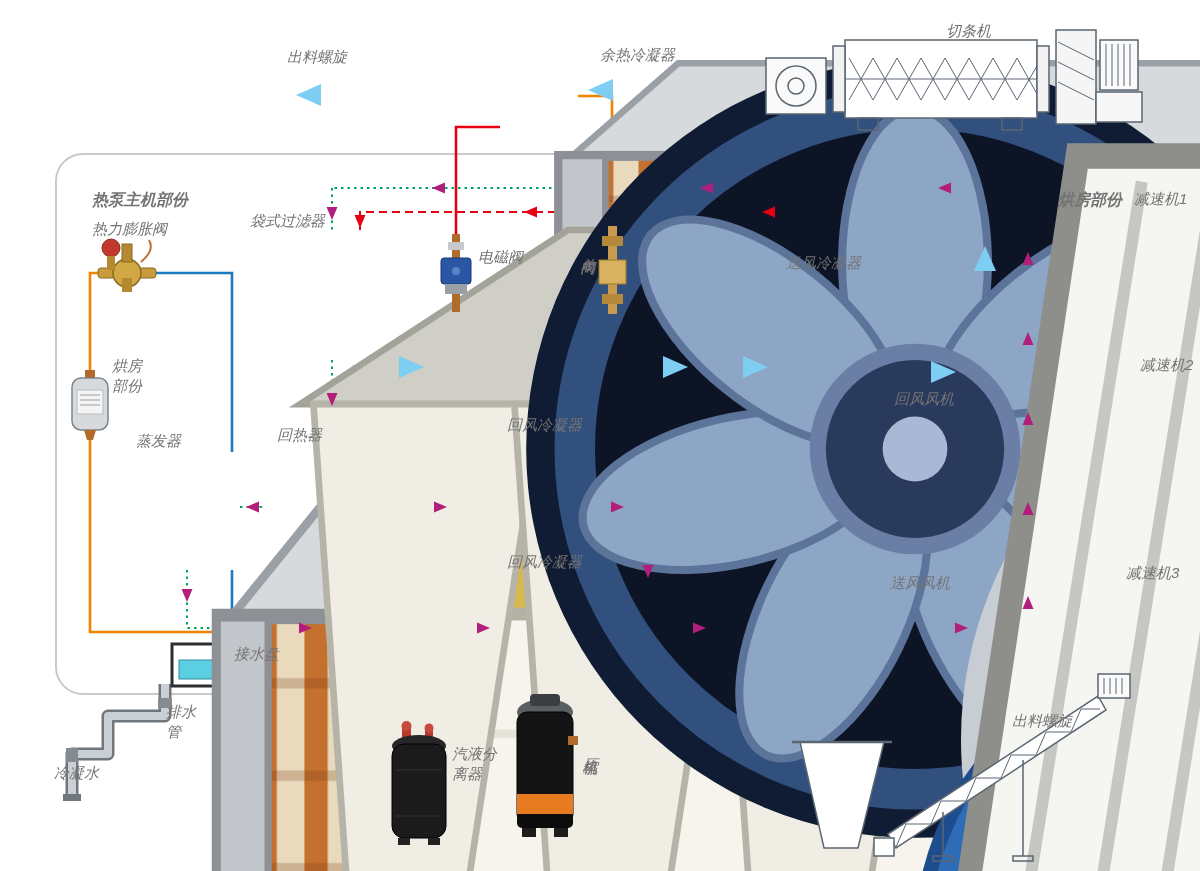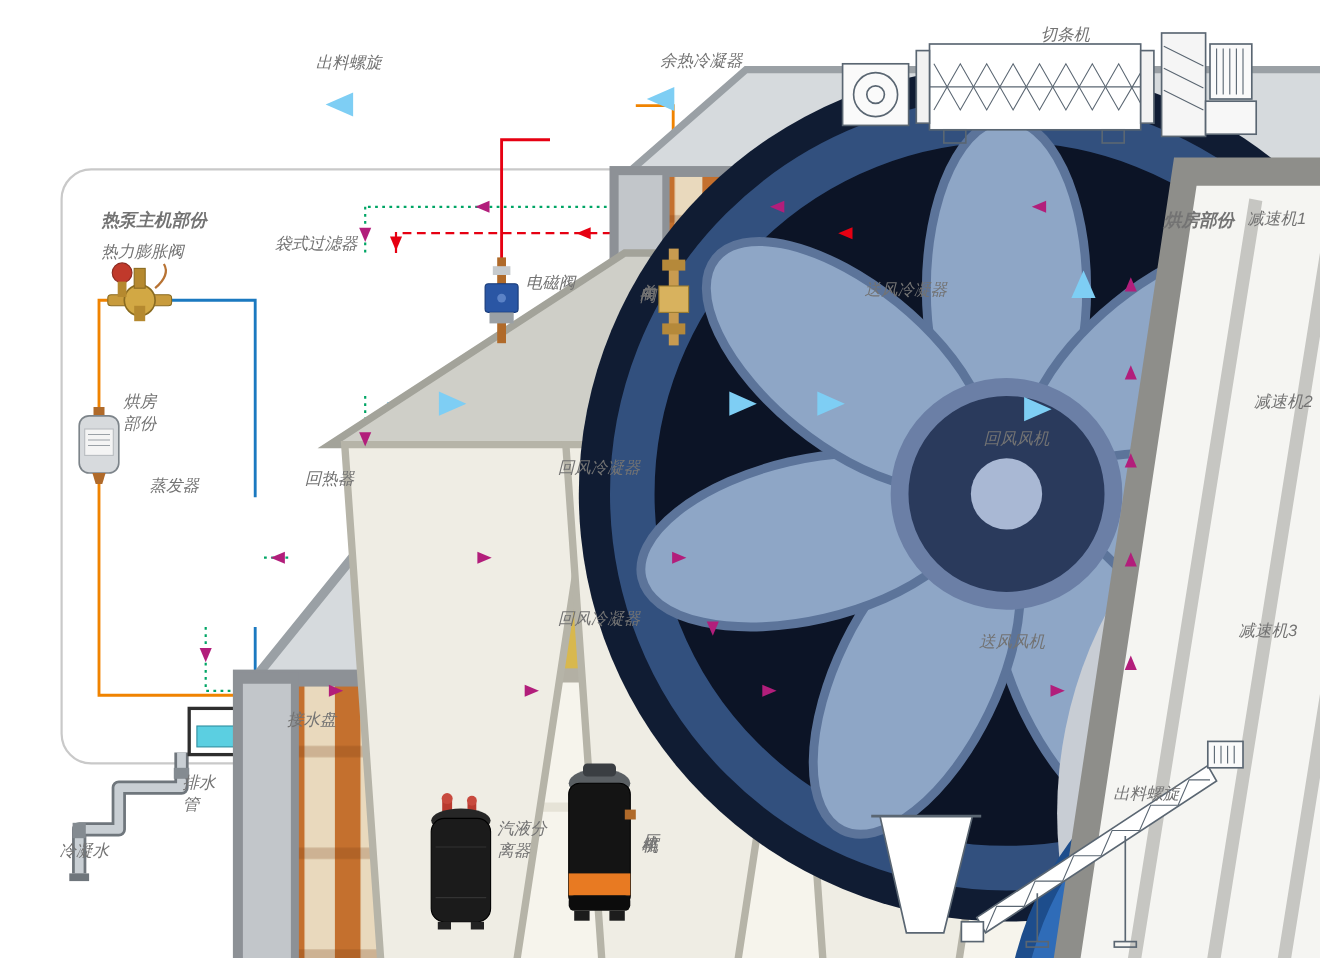--- a/index.html
+++ b/index.html
@@ -6,21 +6,21 @@
   .stage{position:relative;width:1200px;height:871px;background:#fff;overflow:hidden;
          font-family:"Liberation Sans","DejaVu Sans",sans-serif;color:#111;}
   .box{position:absolute;border:2px solid #c9c9c9;border-radius:28px;background:#fff;z-index:1;}
   #box-heatpump{left:55px;top:153px;width:610px;height:538px;}
   #box-dryroom{left:773px;top:153px;width:358px;height:538px;background:#fcfcfc;}
   svg.overlay{position:absolute;left:0;top:0;z-index:5;}
   .lbl{position:absolute;z-index:10;font-size:15px;color:#737373;white-space:nowrap;font-style:italic;}
   .lbl.wrap{white-space:normal;line-height:1.3;}
   .lbl.v{writing-mode:vertical-rl;text-orientation:upright;letter-spacing:1px;}
   .lbl.title{font-weight:bold;font-size:16px;margin-top:14px;}
-  .lbl.center{text-align:right;}
+  .lbl.center{text-align:left;}
   .belt{position:absolute;z-index:2;width:328px;height:34px;background:linear-gradient(#f5f5f5,#dddddd);
         border:1px solid #b5b5b5;display:flex;align-items:center;justify-content:center;}
   .belt span{font-size:15px;color:#111;}
   .tab{position:absolute;z-index:2;width:40px;height:16px;background:#5b84ad;border:1px solid #3f6286;}
 </style>
 </head>
 <body>
 
 <div class="stage">
 

